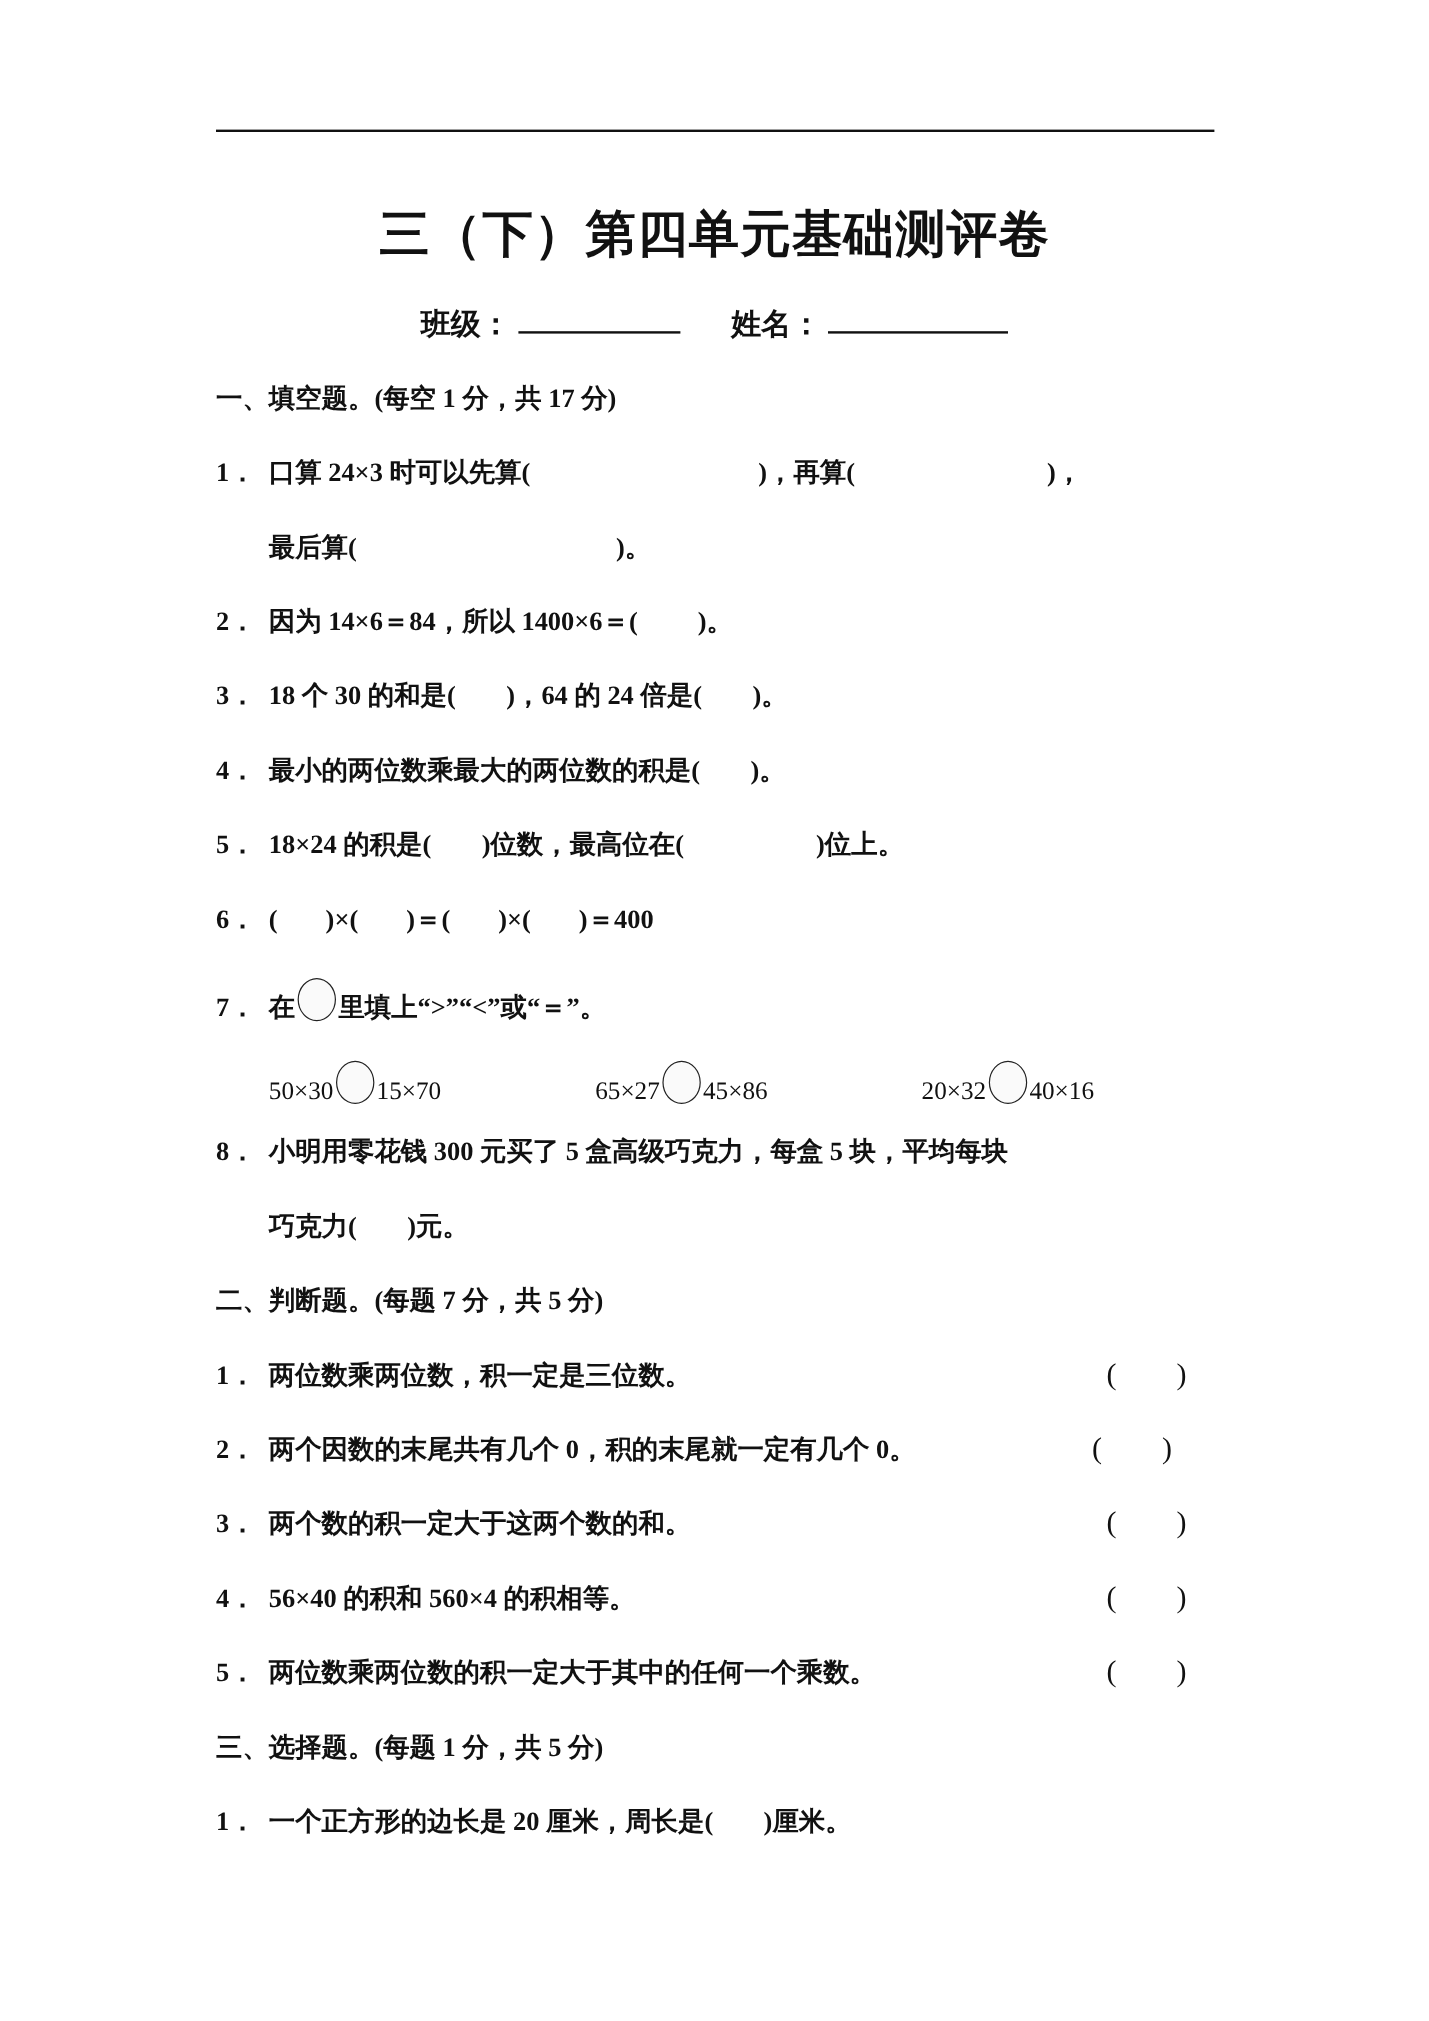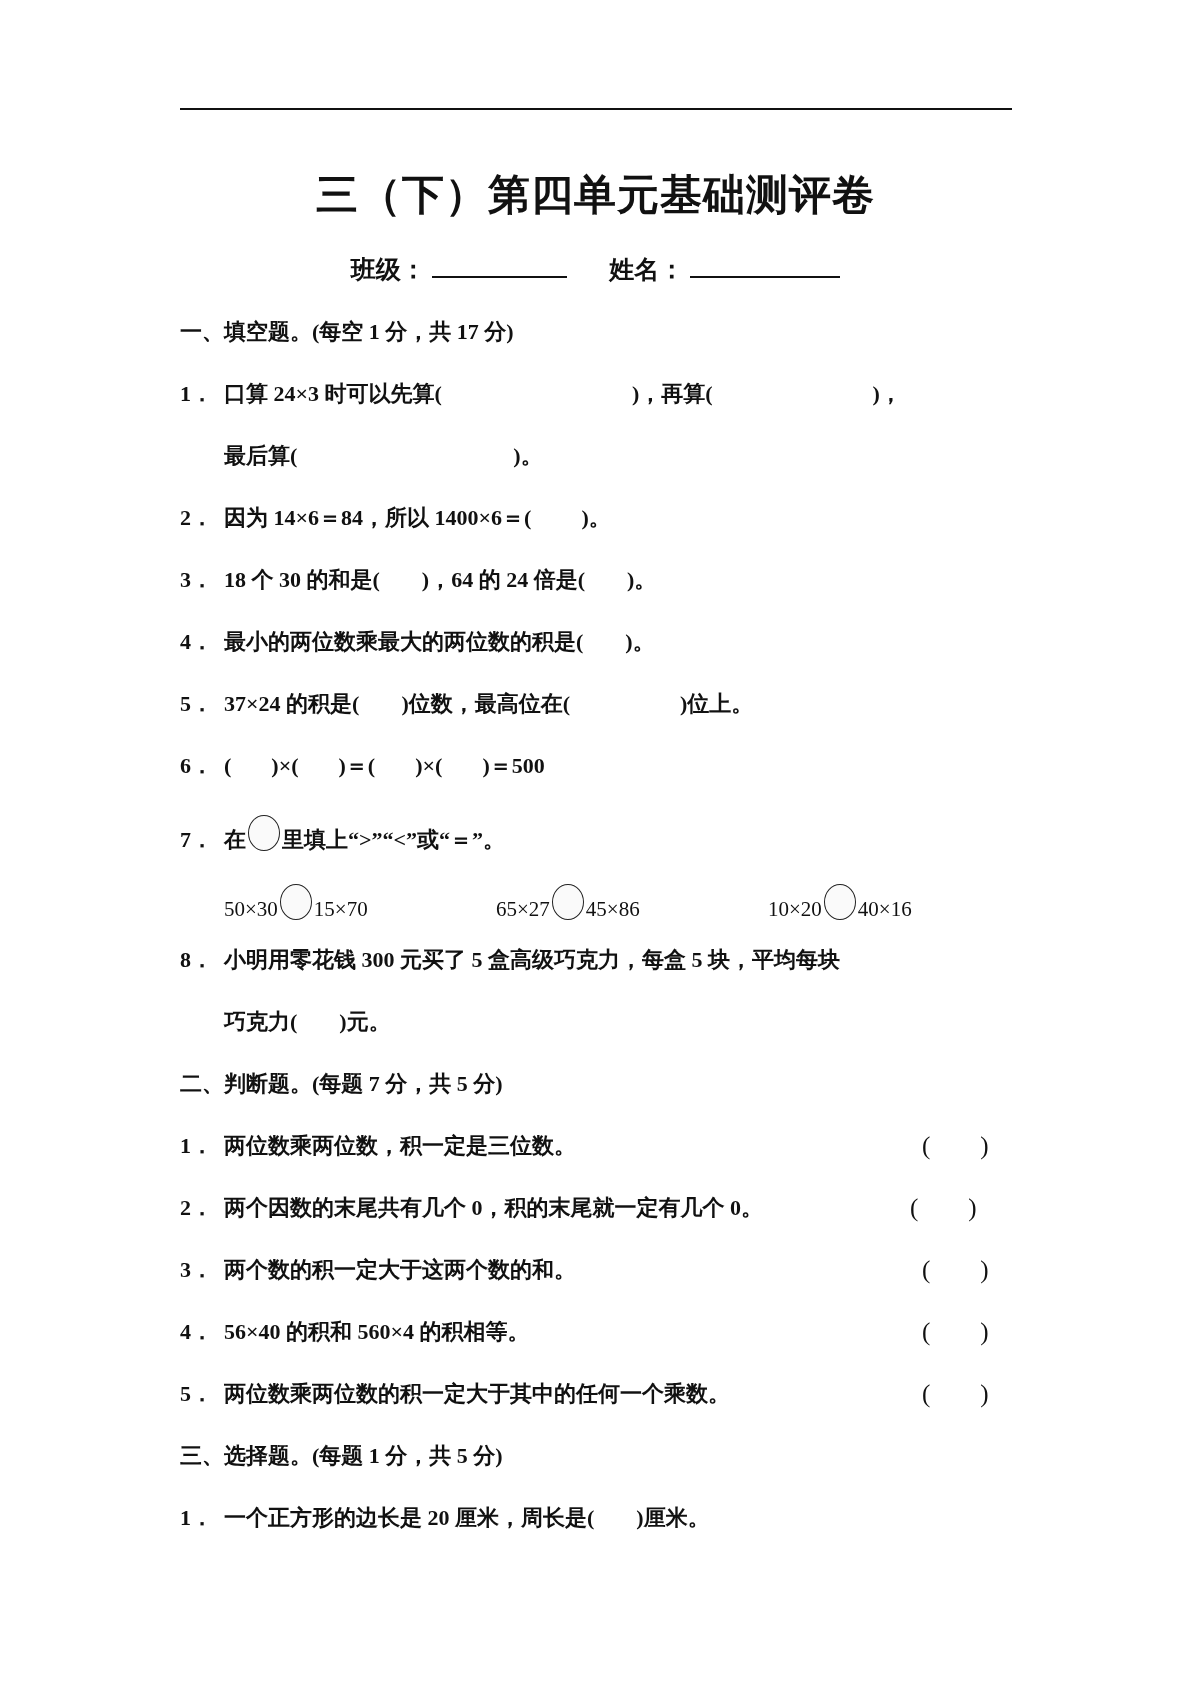--- a/index.html
+++ b/index.html
@@ -116,30 +116,30 @@
 <div class="line" style="top:374px"><span class="num">1．</span><span>口算 24×3 时可以先算(</span><span class="gap" style="width:190px"></span><span>)，再算(</span><span class="gap" style="width:160px"></span><span>)，</span></div>
 
 <div class="line indent" style="top:436px"><span>最后算(</span><span class="gap" style="width:216px"></span><span>)。</span></div>
 
 <div class="line" style="top:498px"><span class="num">2．</span><span>因为 14×6＝84，所以 1400×6＝(</span><span class="gap" style="width:50px"></span><span>)。</span></div>
 
 <div class="line" style="top:560px"><span class="num">3．</span><span>18 个 30 的和是(</span><span class="gap" style="width:42px"></span><span>)，64 的 24 倍是(</span><span class="gap" style="width:42px"></span><span>)。</span></div>
 
 <div class="line" style="top:622px"><span class="num">4．</span><span>最小的两位数乘最大的两位数的积是(</span><span class="gap" style="width:42px"></span><span>)。</span></div>
 
-<div class="line" style="top:684px"><span class="num">5．</span><span>37×24 的积是(</span><span class="gap" style="width:42px"></span><span>)位数，最高位在(</span><span class="gap" style="width:110px"></span><span>)位上。</span></div>
+<div class="line" style="top:684px"><span class="num">5．</span><span>18×24 的积是(</span><span class="gap" style="width:42px"></span><span>)位数，最高位在(</span><span class="gap" style="width:110px"></span><span>)位上。</span></div>
 
-<div class="line" style="top:746px"><span class="num">6．</span><span>(</span><span class="gap" style="width:40px"></span><span>)×(</span><span class="gap" style="width:40px"></span><span>)＝(</span><span class="gap" style="width:40px"></span><span>)×(</span><span class="gap" style="width:40px"></span><span>)＝500</span></div>
+<div class="line" style="top:746px"><span class="num">6．</span><span>(</span><span class="gap" style="width:40px"></span><span>)×(</span><span class="gap" style="width:40px"></span><span>)＝(</span><span class="gap" style="width:40px"></span><span>)×(</span><span class="gap" style="width:40px"></span><span>)＝400</span></div>
 
 <div class="line" style="top:815px"><span class="num">7．</span><span>在</span><span class="circle"></span><span>里填上“&gt;”“&lt;”或“＝”。</span></div>
 
 <div class="compare-row">
   <div class="compare-item" style="left:0"><span>50×30</span><span class="circle"></span><span>15×70</span></div>
   <div class="compare-item" style="left:272px"><span>65×27</span><span class="circle"></span><span>45×86</span></div>
-  <div class="compare-item" style="left:544px"><span>10×20</span><span class="circle"></span><span>40×16</span></div>
+  <div class="compare-item" style="left:544px"><span>20×32</span><span class="circle"></span><span>40×16</span></div>
 </div>
 
 <div class="line" style="top:940px"><span class="num">8．</span><span>小明用零花钱 300 元买了 5 盒高级巧克力，每盒 5 块，平均每块</span></div>
 
 <div class="line indent" style="top:1002px"><span>巧克力(</span><span class="gap" style="width:42px"></span><span>)元。</span></div>
 
 <div class="line" style="top:1064px">二、判断题。(每题 7 分，共 5 分)</div>
 
 <div class="line" style="top:1126px"><span class="num">1．</span><span>两位数乘两位数，积一定是三位数。</span></div>
 <div class="judge-paren" style="top:1126px">(        )</div>

